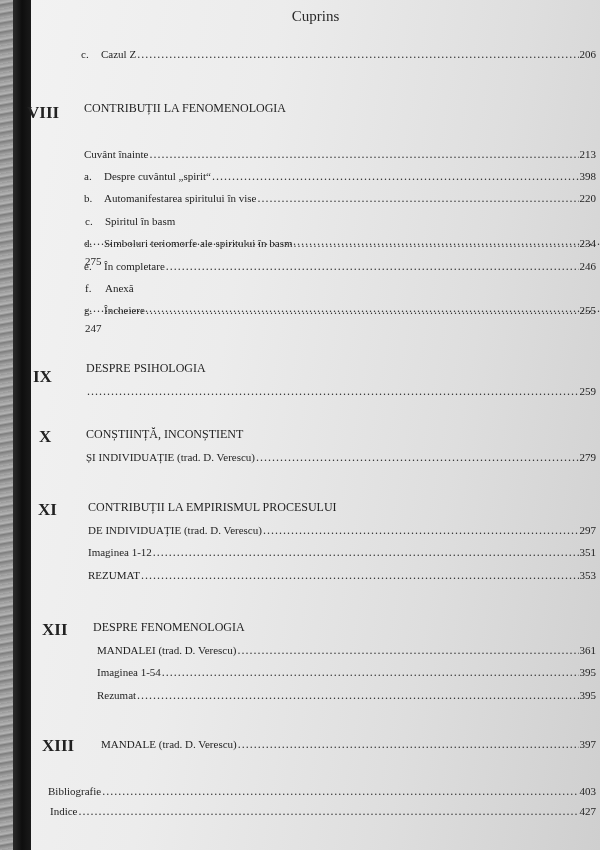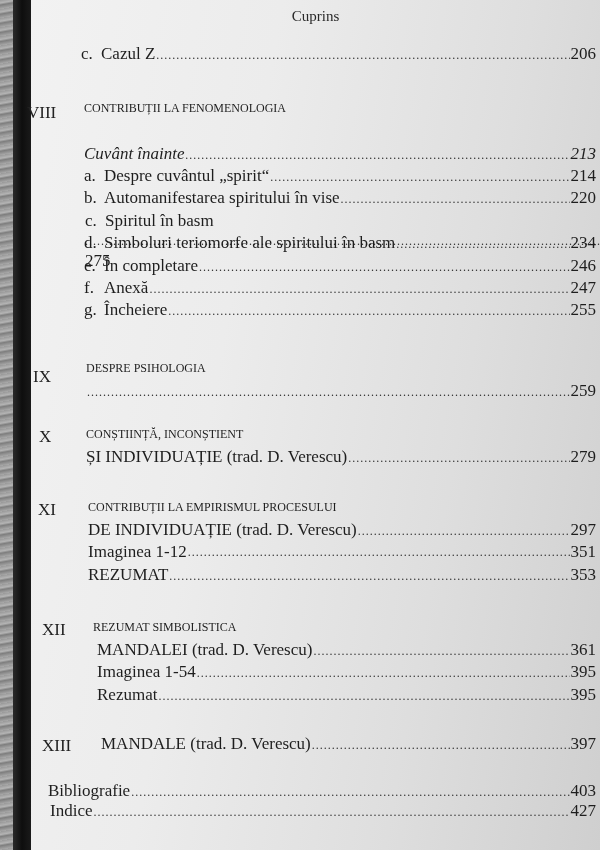--- a/index.html
+++ b/index.html
@@ -20,33 +20,33 @@
   .page {
     position: absolute; left: 31px; top: 0; width: 569px; height: 850px;
     background: linear-gradient(100deg, #f2f2f2 0%, #ececec 35%, #dedede 70%, #cfcfcf 100%);
   }
   .header {
     position: absolute; left: 0; width: 569px; top: 8px; text-align: center;
     font-size: 15px; color: #2a2a2a;
   }
   .row {
     position: absolute; display: flex; align-items: baseline;
-    font-size: 17px; line-height: 20px; white-space: nowrap;
+    font-size: 11px; line-height: 20px; white-space: nowrap;
   }
   .row .label { flex: 0 0 auto; }
   .row .dots {
     flex: 1 1 auto; overflow: hidden; margin: 0 1px;
     font-size: 12px; letter-spacing: 1px; color: #333;
   }
   .row .dots::after {
     content: "...............................................................................................................................................................................";
   }
   .row .page-num { flex: 0 0 auto; }
   .num {
-    position: absolute; font-size: 17px; line-height: 20px; color: #222;
+    position: absolute; font-size: 17px; line-height: 20px; color: #222; font-weight: bold;
   }
   .letter { display: inline-block; width: 20px; }
   .title-line {
     position: absolute; font-size: 12px; line-height: 20px; white-space: nowrap;
   }
 </style>
 </head>
 <body>
 
 <div class="left-edges"></div>
@@ -56,29 +56,29 @@
   <div class="header">Cuprins</div>
 
   <div class="row" style="left:50px; width:515px; top:44px;">
     <span class="label"><span class="letter">c.</span><span>Cazul Z</span></span>
     <span class="dots"></span>
     <span class="page-num">206</span>
   </div>
 
   <div class="num" style="left:-4px; top:103px;">VIII</div>
   <div class="title-line" style="left:53px; top:98px;">CONTRIBUȚII LA FENOMENOLOGIA</div>
-  <div class="row" style="left:53px; width:512px; top:144px;font-style:italic;">
+  <div class="row" style="left:53px; width:512px; top:144px;">
     <span class="label">Cuvânt înainte</span>
     <span class="dots"></span>
     <span class="page-num">213</span>
   </div>
   <div class="row" style="left:53px; width:512px; top:166px;">
     <span class="label"><span class="letter">a.</span><span>Despre cuvântul „spirit“</span></span>
     <span class="dots"></span>
-    <span class="page-num">214</span>
+    <span class="page-num">398</span>
   </div>
   <div class="row" style="left:53px; width:512px; top:188px;">
     <span class="label"><span class="letter">b.</span><span>Automanifestarea spiritului în vise</span></span>
     <span class="dots"></span>
     <span class="page-num">220</span>
   </div>
   <div class="row" style="left:53px; width:512px; top:211px;flex-direction:column;">
     <span class="label"><span class="letter">c.</span><span>Spiritul în basm</span></span>
     <span class="dots"></span>
     <span class="page-num">275</span>
@@ -86,21 +86,21 @@
   <div class="row" style="left:53px; width:512px; top:233px;">
     <span class="label"><span class="letter">d.</span><span>Simboluri teriomorfe ale spiritului în basm</span></span>
     <span class="dots"></span>
     <span class="page-num">234</span>
   </div>
   <div class="row" style="left:53px; width:512px; top:256px;">
     <span class="label"><span class="letter">e.</span><span>În completare</span></span>
     <span class="dots"></span>
     <span class="page-num">246</span>
   </div>
-  <div class="row" style="left:53px; width:512px; top:278px;">
+  <div class="row" style="left:53px; width:512px; top:278px;flex-direction:column;">
     <span class="label"><span class="letter">f.</span><span>Anexă</span></span>
     <span class="dots"></span>
     <span class="page-num">247</span>
   </div>
   <div class="row" style="left:53px; width:512px; top:300px;">
     <span class="label"><span class="letter">g.</span><span>Încheiere</span></span>
     <span class="dots"></span>
     <span class="page-num">255</span>
   </div>
 
@@ -131,21 +131,21 @@
     <span class="dots"></span>
     <span class="page-num">351</span>
   </div>
   <div class="row" style="left:57px; width:508px; top:565px;">
     <span class="label">REZUMAT</span>
     <span class="dots"></span>
     <span class="page-num">353</span>
   </div>
 
   <div class="num" style="left:11px; top:620px;">XII</div>
-  <div class="title-line" style="left:62px; top:617px;">REZUMAT SIMBOLISTICA</div>
+  <div class="title-line" style="left:62px; top:617px;">DESPRE FENOMENOLOGIA</div>
   <div class="row" style="left:66px; width:499px; top:640px;">
     <span class="label">MANDALEI (trad. D. Verescu)</span>
     <span class="dots"></span>
     <span class="page-num">361</span>
   </div>
   <div class="row" style="left:66px; width:499px; top:662px;">
     <span class="label">Imaginea 1-54</span>
     <span class="dots"></span>
     <span class="page-num">395</span>
   </div>

